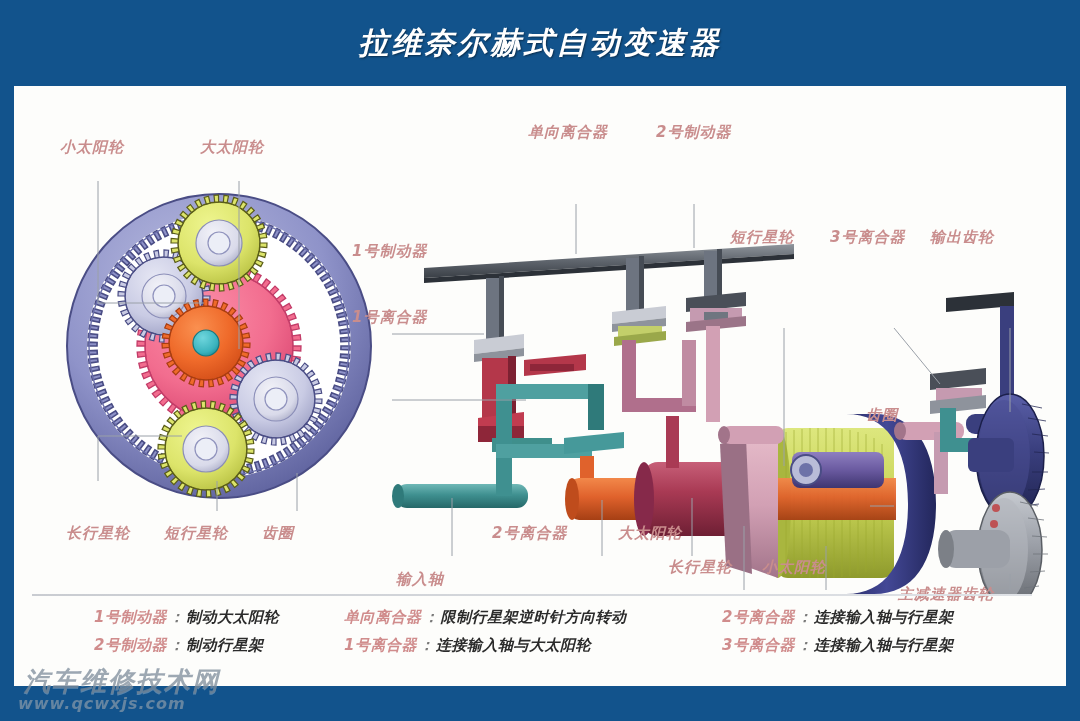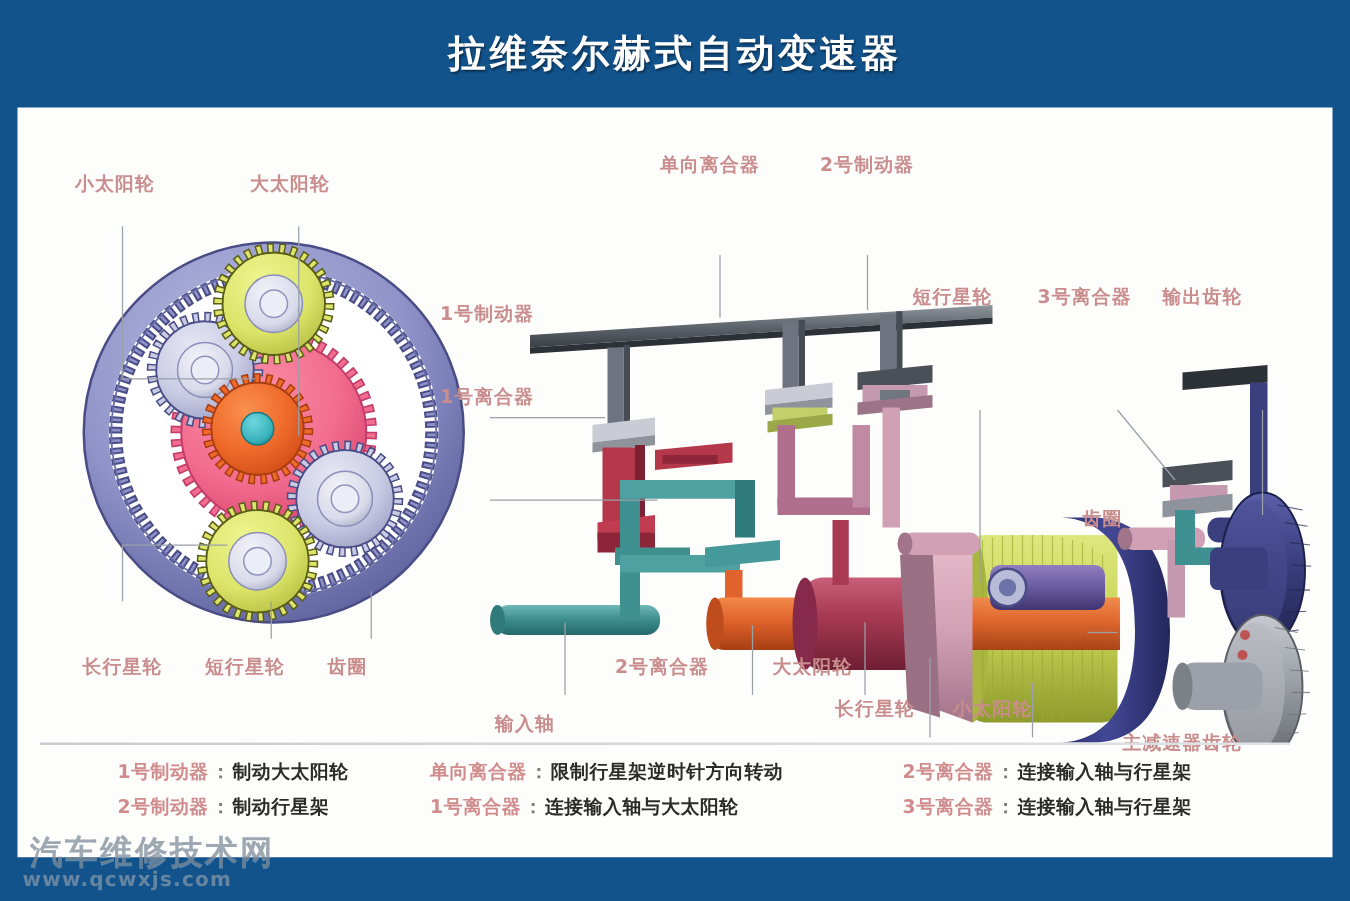--- a/index.html
+++ b/index.html
@@ -5,20 +5,21 @@
 <style>
   * { margin:0; padding:0; box-sizing:border-box; }
   html,body{
     width:1080px; height:721px; overflow:hidden;
     font-family:"DejaVu Sans","Liberation Sans",sans-serif;
     background:#ffffff;
   }
   #page{
     position:relative; width:1080px; height:721px;
     background:#12538c;
+    font-style:italic;
   }
   
   #title-bar{
     position:absolute; left:0; top:0; width:1080px; height:86px;
     background:#12538c;
     display:flex; align-items:center; justify-content:center;
   }
   #title-text{
     color:#ffffff; font-size:30px; font-weight:bold; letter-spacing:3px;
     text-shadow:1px 1px 2px rgba(0,0,0,.45);

